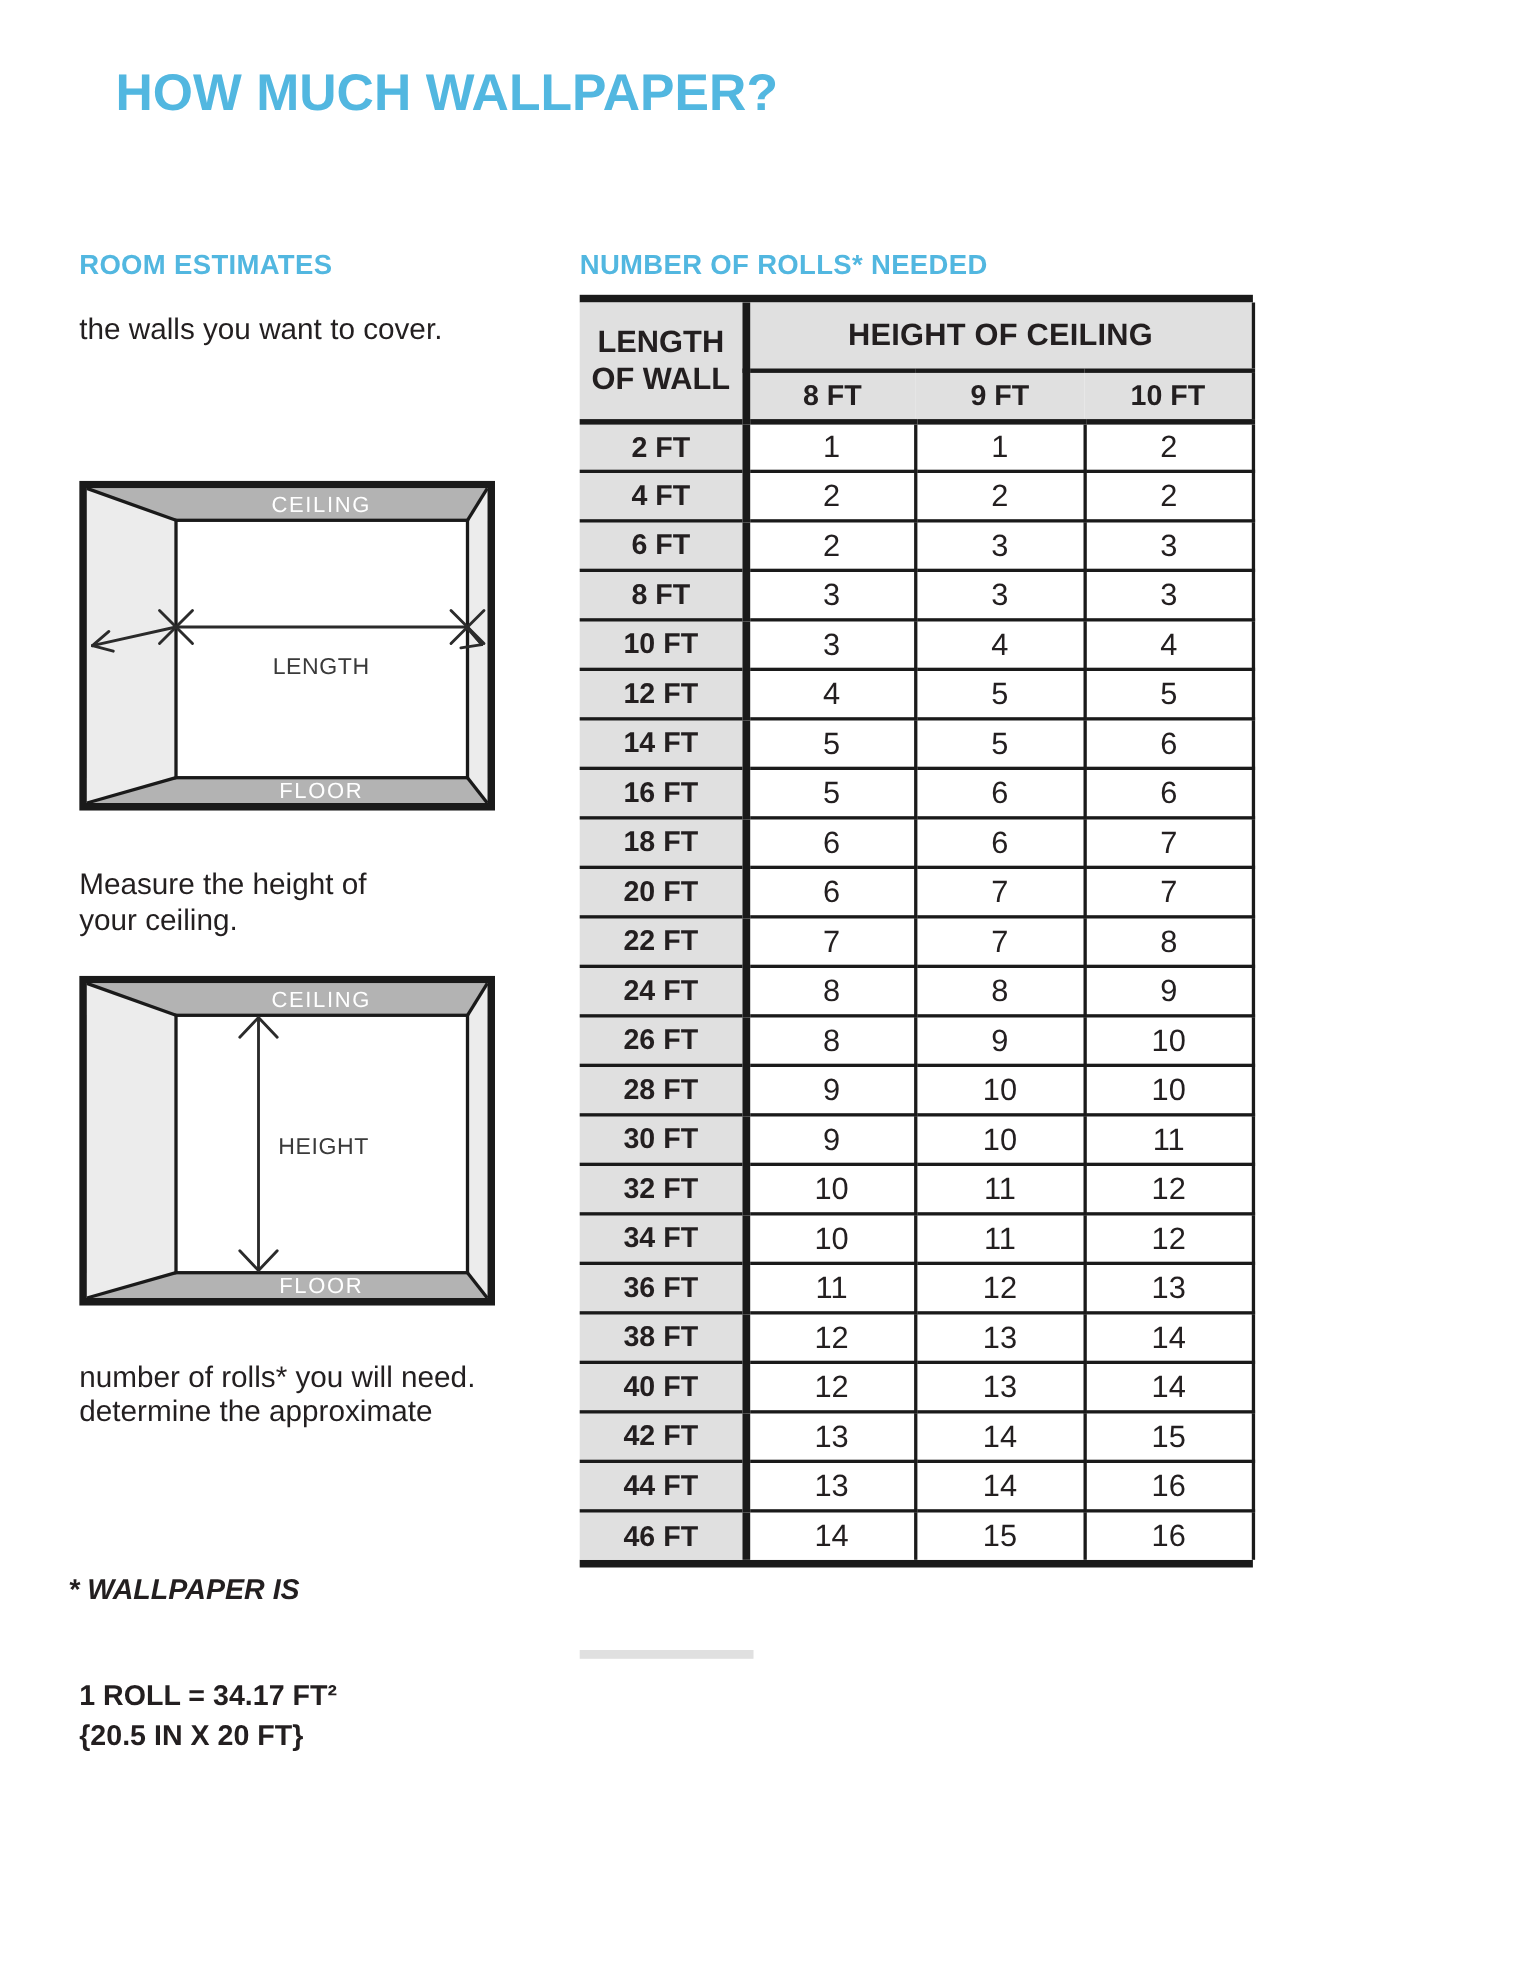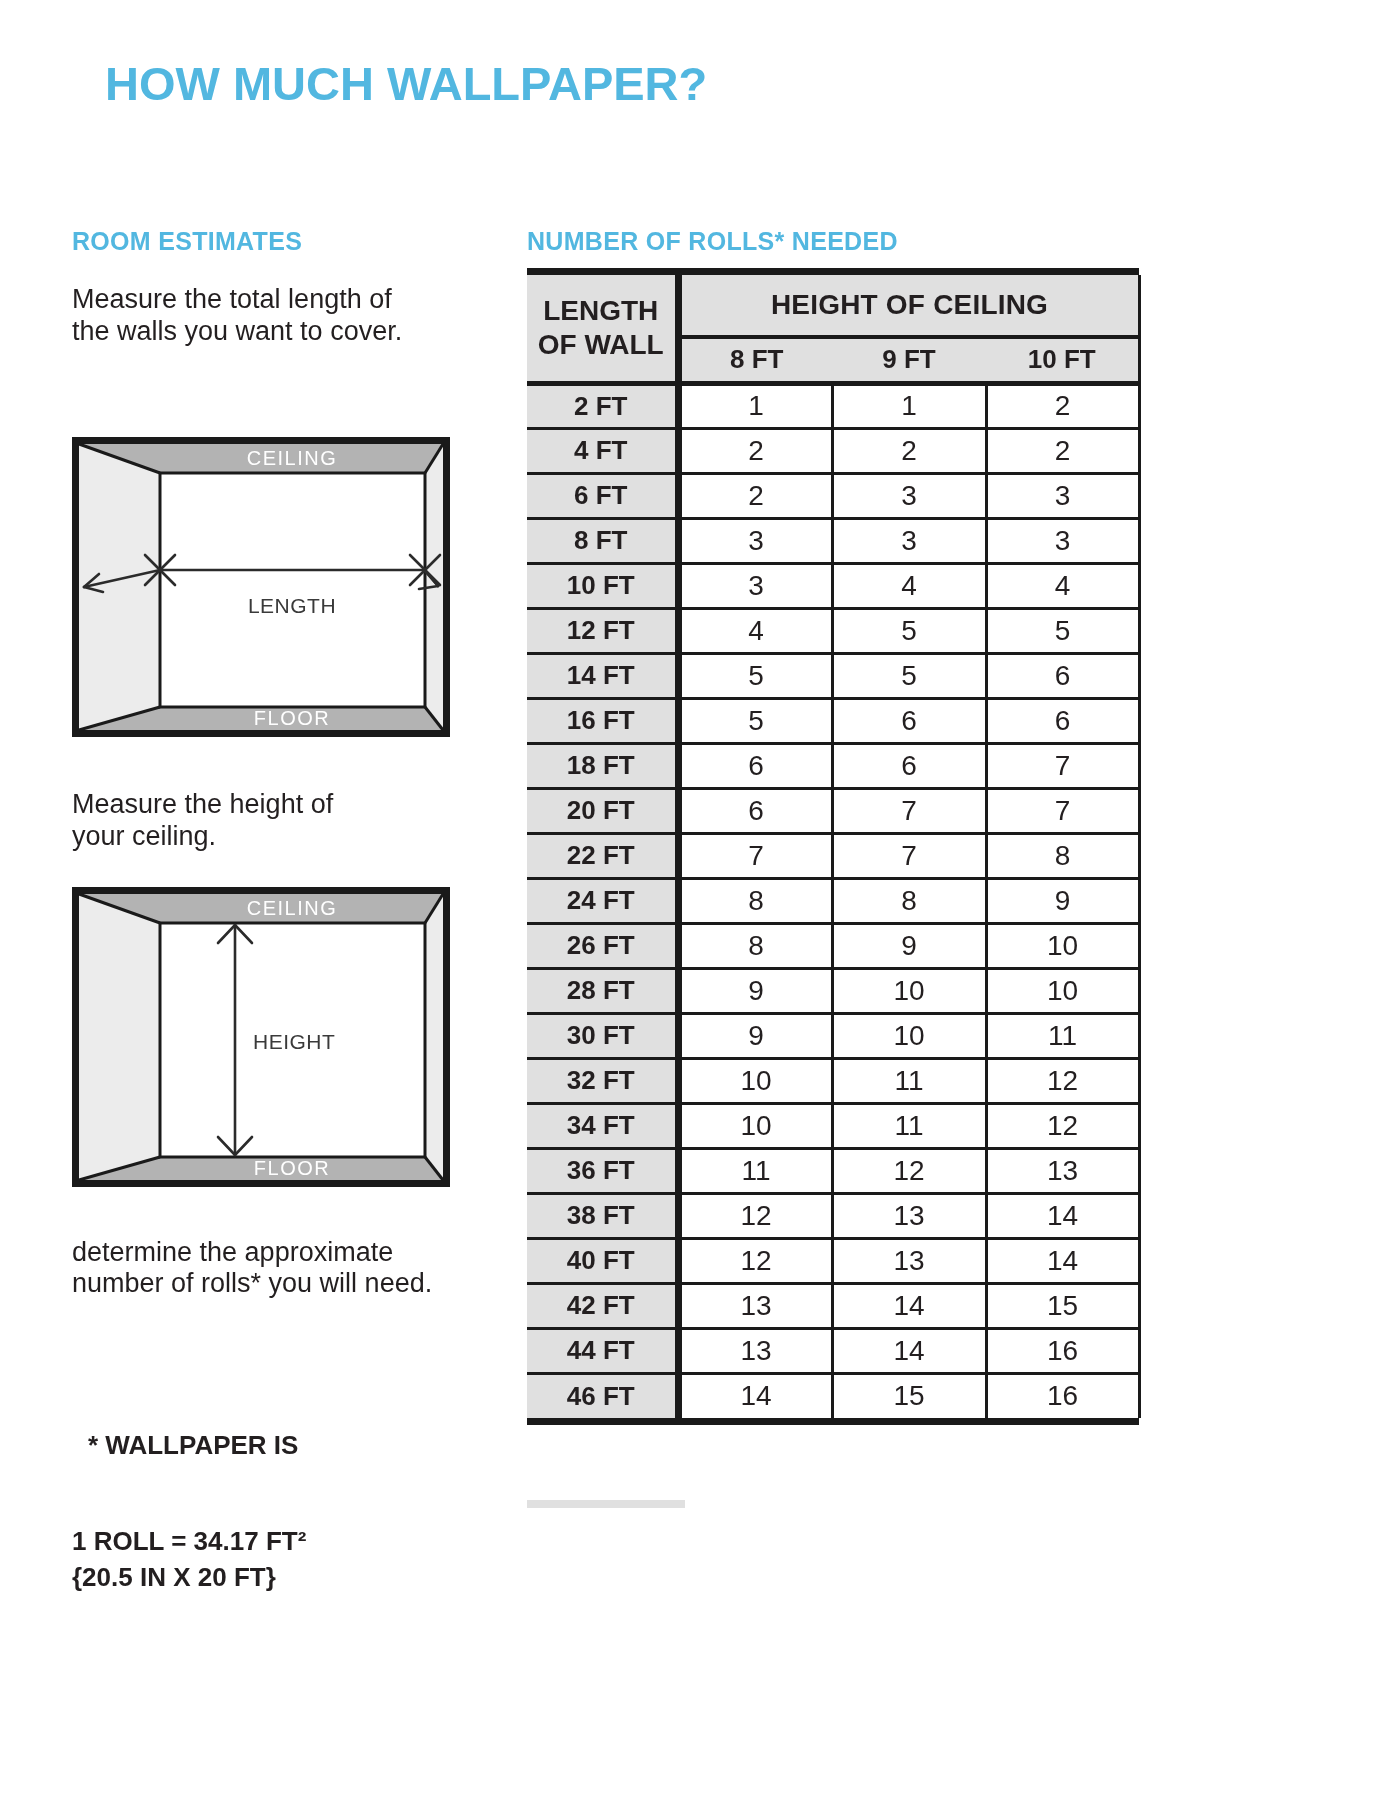--- a/index.html
+++ b/index.html
@@ -25,21 +25,21 @@
   .section-heading{
     font-size:25px;font-weight:700;color:var(--accent-blue);letter-spacing:0.3px;white-space:nowrap;
   }
   #room-estimates-heading{left:72px;top:227px;}
   #rolls-heading{left:527px;top:227px;width:612px;}
   .para{font-size:27px;line-height:32px;color:var(--text-black);}
   #instruction-1{left:72px;top:283px;}
   #instruction-2{left:72px;top:788px;}
   #instruction-3{left:72px;top:1237px;line-height:31px;}
   .footnote{font-size:26px;font-weight:700;line-height:36px;color:var(--text-black);}
-  #footnote-rolls{left:88px;top:1427px;}
+  #footnote-rolls{left:62px;top:1427px;font-style:italic;}
   #footnote-rolls .line2{padding-left:22px;}
   #roll-size{left:72px;top:1523px;}
   .diagram{left:72px;width:378px;height:300px;}
   #diagram-length{top:437px;}
   #diagram-height{top:887px;}
   .svg-ceiling-floor{fill:var(--diagram-gray);}
   .svg-wall{fill:var(--diagram-wall-gray);}
   .svg-back{fill:#ffffff;}
   .svg-line{stroke:var(--line-black);stroke-width:3;fill:none;}
   .svg-arrow{stroke:#2B2B2B;stroke-width:2.6;fill:none;stroke-linecap:round;}
@@ -93,21 +93,20 @@
   }
 </style>
 </head>
 <body>
 
 <div class="abs" id="page-title">HOW MUCH WALLPAPER?</div>
 
 <div class="abs section-heading" id="room-estimates-heading">ROOM ESTIMATES</div>
 
 <div class="abs para" id="instruction-1">
-  <div>Measure the total length of</div>
   <div>the walls you want to cover.</div>
 </div>
 
 <svg class="abs diagram" id="diagram-length" viewBox="0 0 378 300">
   <g>
     <rect x="3.5" y="3.5" width="371" height="293" fill="#ffffff" stroke="#1A1A1A" stroke-width="7"></rect>
     <polygon class="svg-ceiling-floor" points="7,7 371,7 353,36 88,36"></polygon>
     <polygon class="svg-ceiling-floor" points="7,293 371,293 353,270 88,270"></polygon>
     <polygon class="svg-wall" points="7,7 88,36 88,270 7,293"></polygon>
     <polygon class="svg-wall" points="371,7 353,36 353,270 371,293"></polygon>
@@ -161,22 +160,22 @@
     <line class="svg-arrow" x1="163" y1="38" x2="163" y2="268"></line>
     <line class="svg-arrow" x1="163" y1="38" x2="146" y2="56"></line>
     <line class="svg-arrow" x1="163" y1="38" x2="180" y2="56"></line>
     <line class="svg-arrow" x1="163" y1="268" x2="146" y2="250"></line>
     <line class="svg-arrow" x1="163" y1="268" x2="180" y2="250"></line>
   </g>
   <text class="svg-dark-label" x="181" y="162" text-anchor="start">HEIGHT</text>
 </svg>
 
 <div class="abs para" id="instruction-3">
+  <div>number of rolls* you will need.</div>
   <div>determine the approximate</div>
-  <div>number of rolls* you will need.</div>
 </div>
 
 <div class="abs footnote" id="footnote-rolls">
   <div>* WALLPAPER IS</div>
 </div>
 
 <div class="abs footnote" id="roll-size">
   <div>1 ROLL = 34.17 FT²</div>
   <div>{20.5 IN X 20 FT}</div>
 </div>

